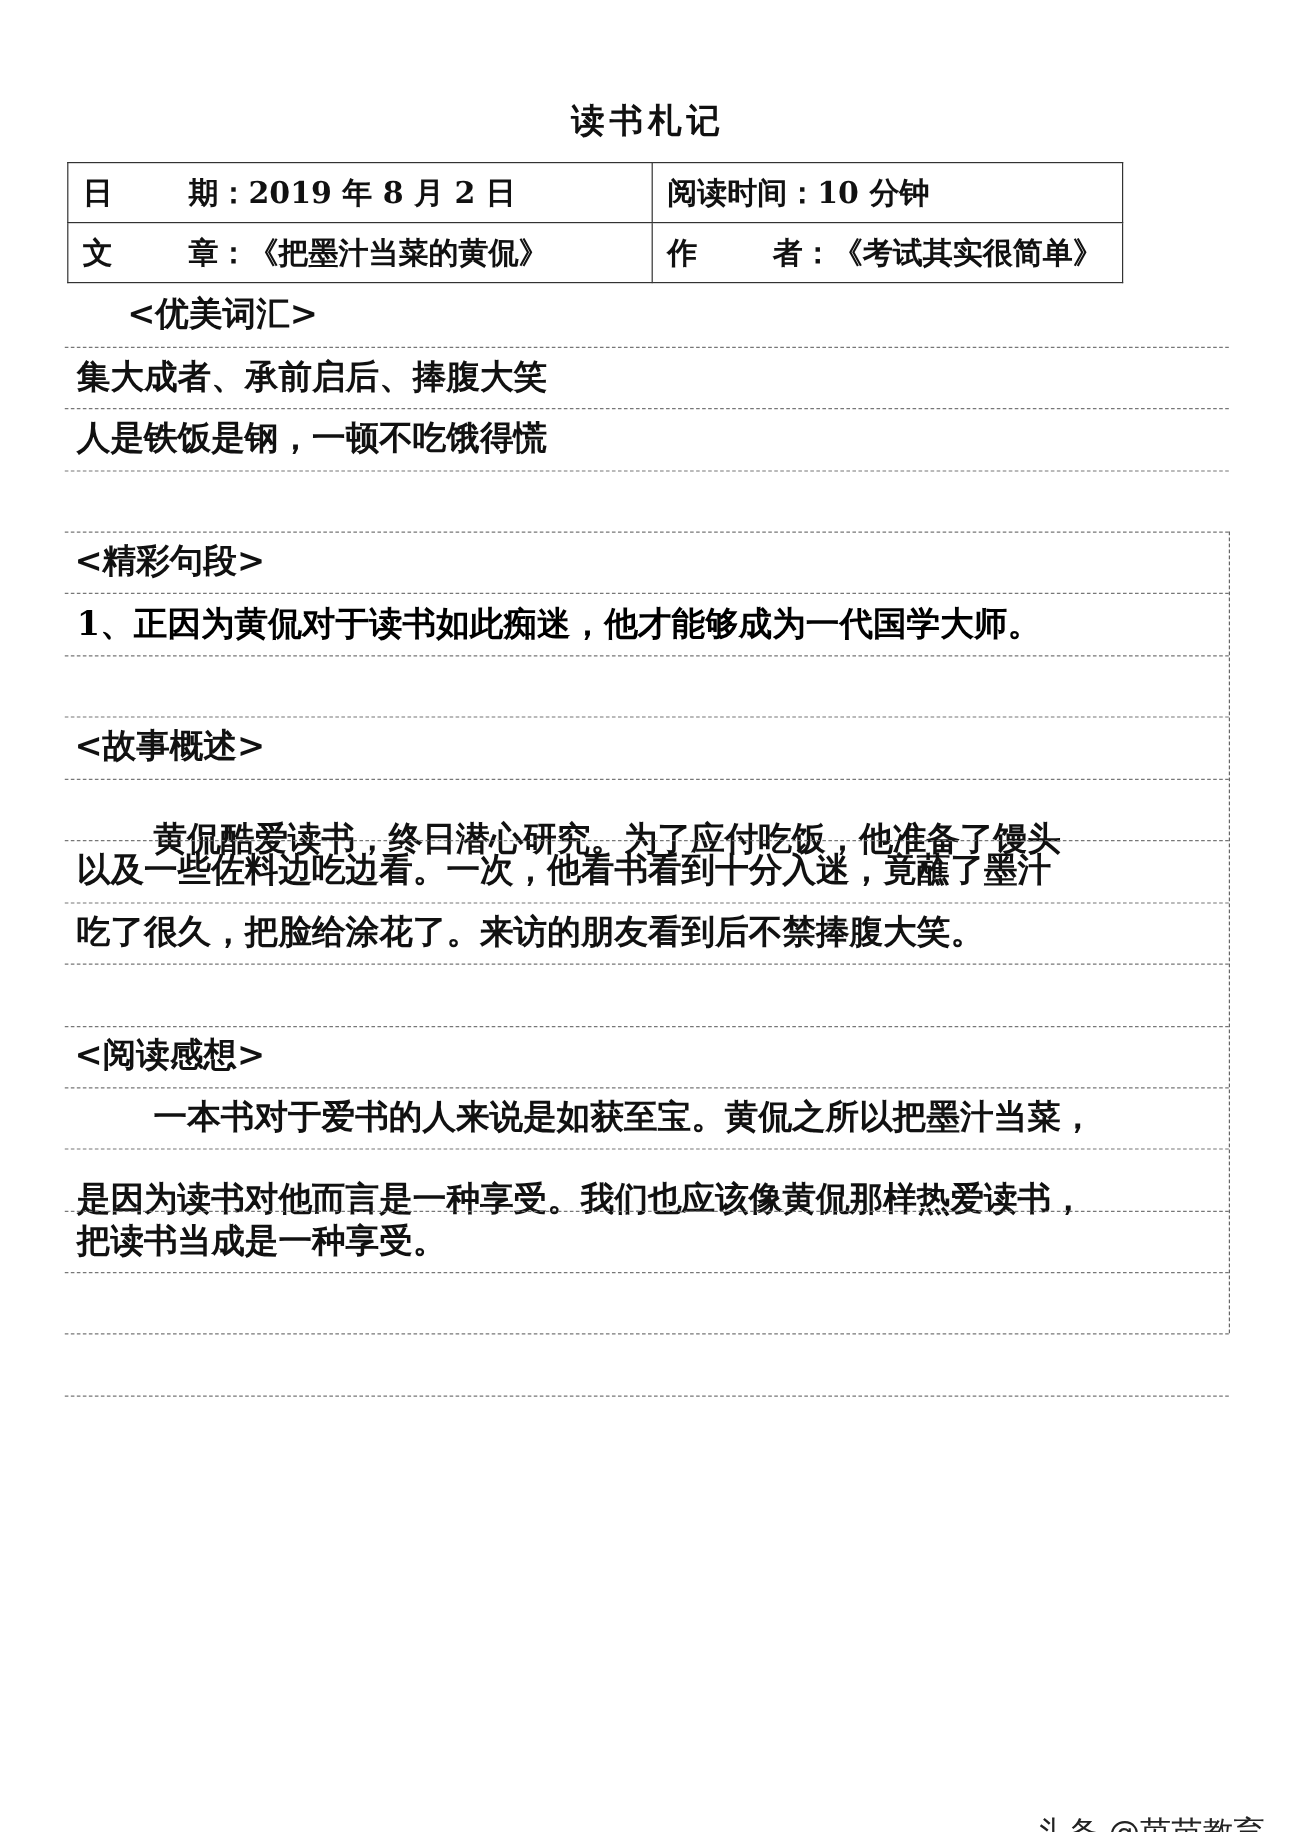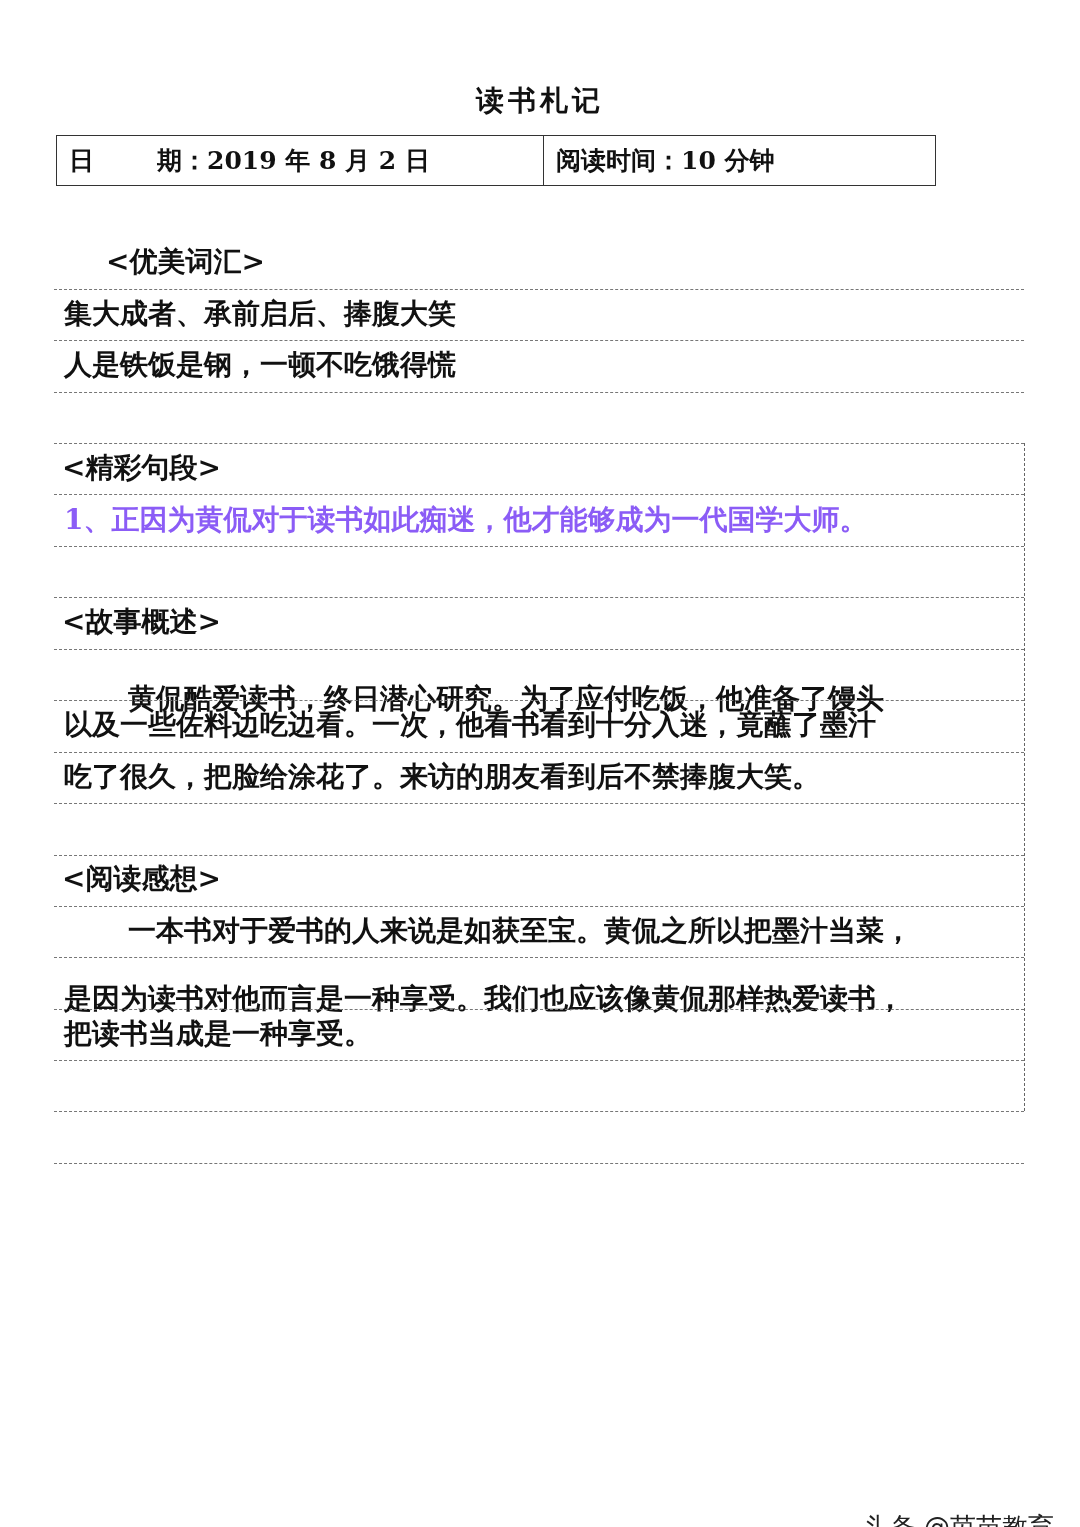--- a/index.html
+++ b/index.html
@@ -62,21 +62,21 @@
     }
     .heading {
       position: absolute;
       left: 62px;
       font-size: 28px;
       font-weight: bold;
       line-height: 34px;
       white-space: nowrap;
     }
     .red {
-      color: #8b5cf6;
+      color: #000000;
     }
     .box-right {
       position: absolute;
       left: 1024px;
       top: 443px;
       height: 668px;
       border-left: 1px dashed #666;
       width: 0;
     }
     .indent { padding-left: 64px; }
@@ -99,20 +99,28 @@
   <div class="title">读书札记</div>
 
   <table class="info">
     <tbody>
         <tr>
       <td class="left">
         <span class="lbl1">日</span><span>期：</span><span>2019 年 8 月 2 日</span>
       </td>
       <td>
         <span>阅读时间：</span><span>10 分钟</span>
+      </td>
+    </tr>
+    <tr>
+      <td class="left">
+        <span class="lbl1">文</span><span>章：</span><span>《把墨汁当菜的黄侃》</span>
+      </td>
+      <td>
+        <span class="lbl2">作</span><span>者：</span><span>《考试其实很简单》</span>
       </td>
     </tr>
   </tbody>
     </table>
 
   <div class="heading" style="top:245px;margin-left:44px;">&lt;优美词汇&gt;</div>
   <div class="line" style="top:289px;"></div>
   <div class="row-text" style="top:297px;">集大成者、承前启后、捧腹大笑</div>
   <div class="line" style="top:340px;"></div>
   <div class="row-text" style="top:348px;">人是铁饭是钢，一顿不吃饿得慌</div>

